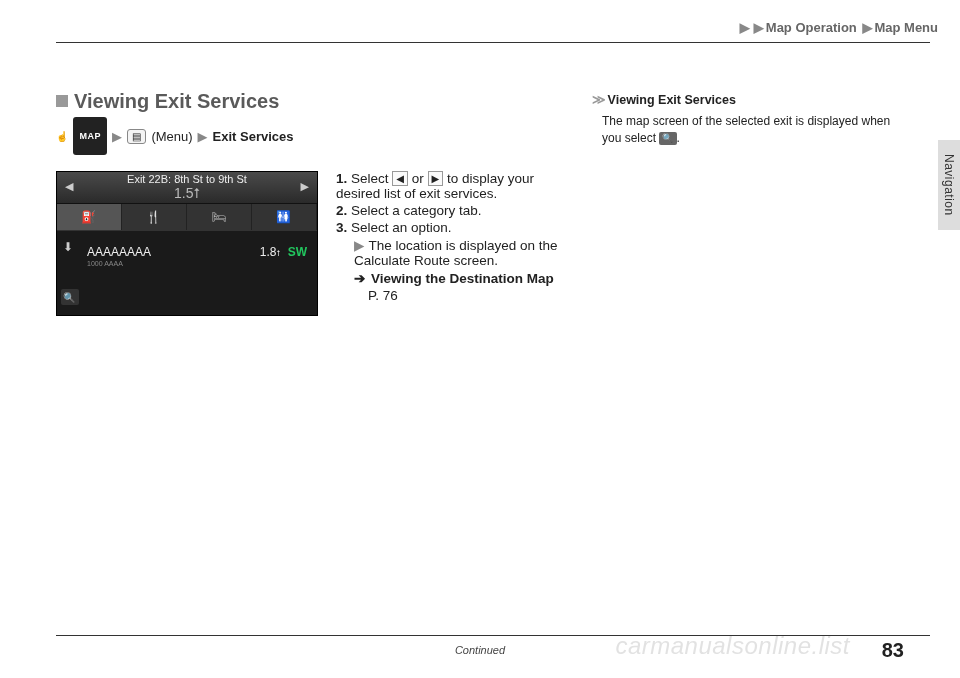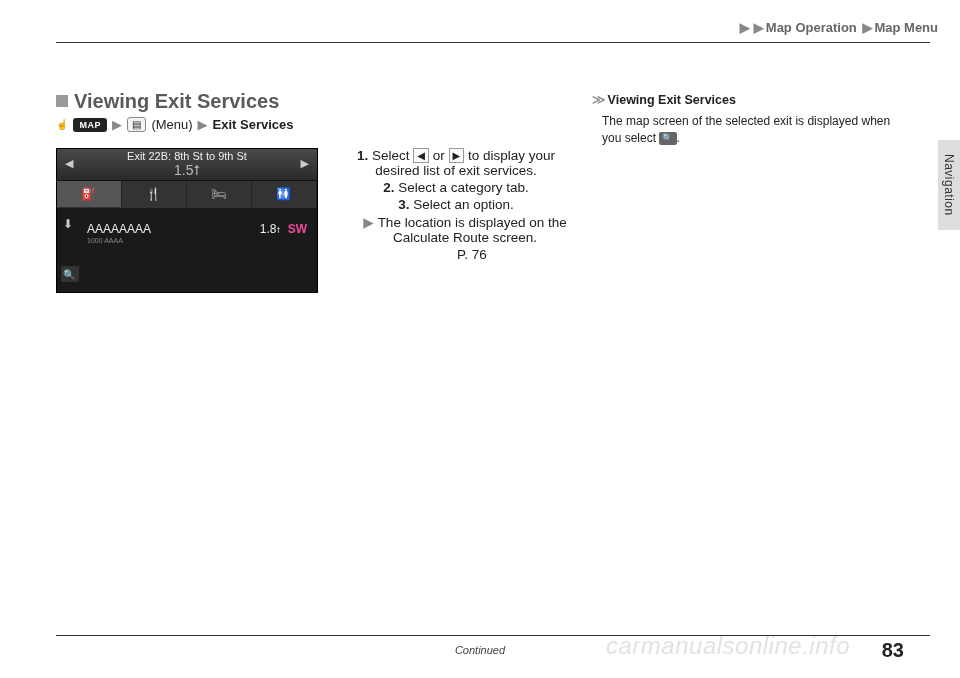--- a/index.html
+++ b/index.html
@@ -82,21 +82,21 @@
       display: inline-flex;
       align-items: center;
       justify-content: center;
       font-size: 10px;
       vertical-align: middle;
     }
     .btn-map {
       background: #222;
       color: #fff;
       border-radius: 3px;
-      padding: 2px 6px;
+      padding: 14px 6px;
       font-size: 9px;
       font-weight: 700;
       letter-spacing: 0.5px;
     }
     .btn-menu {
       border: 1px solid #888;
       border-radius: 3px;
       padding: 1px 4px;
       font-size: 10px;
       background: #f4f4f4;
@@ -162,21 +162,21 @@
       align-items: center;
       justify-content: space-between;
       padding: 4px 10px 2px 30px;
       border-top: 1px solid #333;
       position: relative;
       height: 40px;
     }
     .ss-row .name { font-size: 12px; color: #eee; }
     .ss-row .sub { font-size: 7px; color: #888; position: absolute; left: 30px; bottom: 3px; }
     .ss-row .dist { font-size: 12px; color: #eee; }
-    .ss-row .dir { font-weight: 700; color: #ec4899; margin-left: 4px; }
+    .ss-row .dir { font-weight: 700; color: #22c55e; margin-left: 4px; }
     .ss-left-arrow {
       position: absolute;
       left: 6px;
       top: 68px;
       color: #ccc;
       font-size: 12px;
     }
     .ss-mag {
       position: absolute;
       left: 4px;
@@ -187,21 +187,20 @@
       color: #ccc;
       font-size: 10px;
       display: flex;
       align-items: center;
       justify-content: center;
       border-radius: 2px;
     }
     .steps {
       font-size: 13.5px;
       flex: 1;
-      text-align: center;
     }
     .steps li { margin-bottom: 2px; list-style: none; }
     .steps .num { font-weight: 700; }
     .steps .indent { padding-left: 18px; }
     .steps .sub-tri { color: #888; margin-right: 4px; }
     .steps .link-icon { font-weight: 700; margin-right: 2px; }
     .side-note {
       position: absolute;
       left: 592px;
       top: 92px;
@@ -317,32 +316,36 @@
     </div>
 
     <ol class="steps">
       <li>
         <span class="num">1.</span>
         <span>Select </span><span class="key-box">◀</span><span> or </span><span class="key-box">▶</span><span> to display your desired list of exit services.</span>
       </li>
       <li><span class="num">2.</span> <span>Select a category tab.</span></li>
       <li><span class="num">3.</span> <span>Select an option.</span></li>
       <li class="indent"><span class="sub-tri">▶</span><span>The location is displayed on the Calculate Route screen.</span></li>
+      <li class="indent">
+        <span class="link-icon">➔</span>
+        <b>Viewing the Destination Map</b>
+      </li>
       <li class="indent" style="padding-left:32px;">
         <span>P. 76</span>
       </li>
     </ol>
   </div>
 </div>
 
 <div class="side-note">
   <div class="note-title">
     <span class="dbl">≫</span><span>Viewing Exit Services</span>
   </div>
   <div class="note-body">
     <span>The map screen of the selected exit is displayed when you select </span><span class="mag-icon">🔍</span><span>.</span>
   </div>
 </div>
 
 <div class="bottom-rule"></div>
 <div class="continued">Continued</div>
 <div class="page-num">83</div>
-<div class="watermark">carmanualsonline.info</div>
+<div class="watermark">carmanualsonline.list</div>
 
 </body></html>

